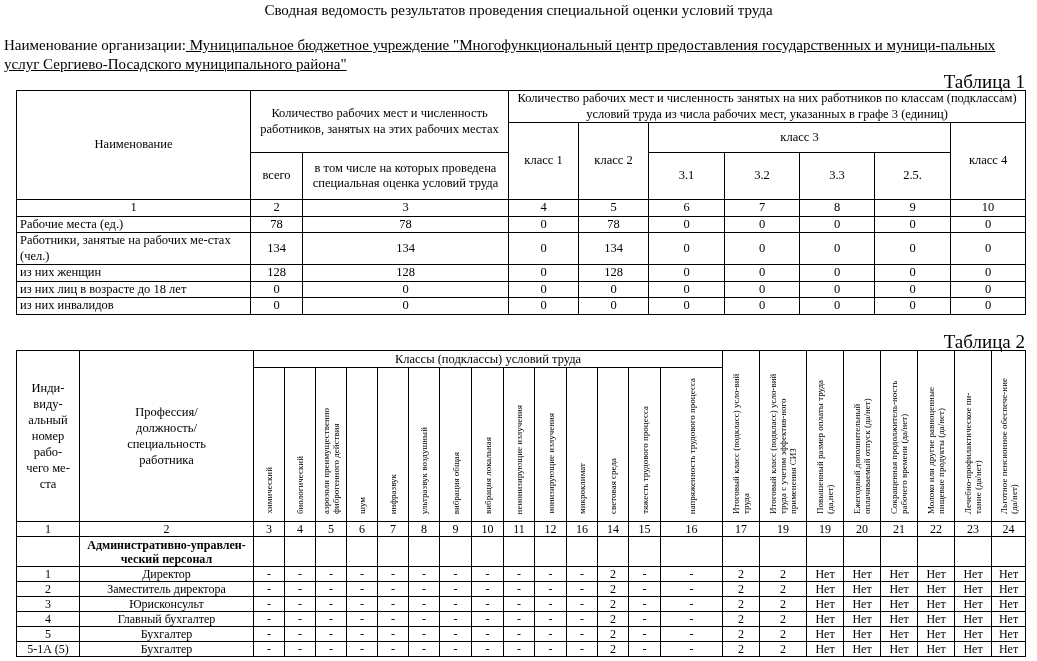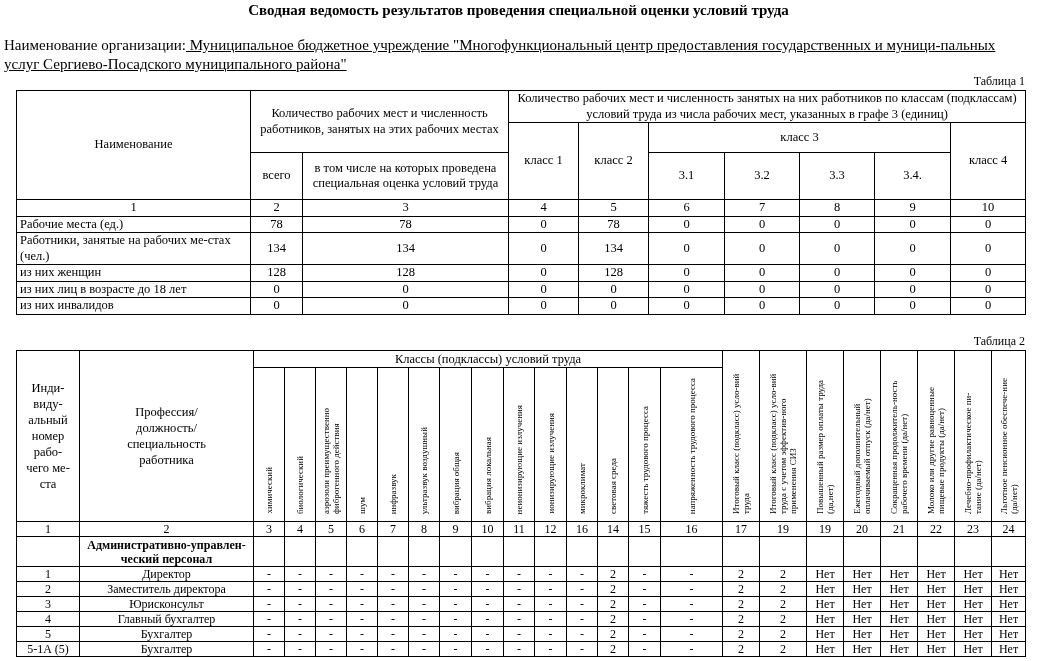--- a/index.html
+++ b/index.html
@@ -1,22 +1,22 @@
 <!DOCTYPE html>
 <html><head>
 <meta charset="utf-8">
 <style>
   html, body { margin:0; padding:0; background:#ffffff; }
   body { width:1037px; height:661px; overflow:hidden; position:relative;
          font-family:"Liberation Serif", "DejaVu Serif", serif; color:#000; }
   .title { position:absolute; top:1px; left:0; width:1037px; text-align:center;
-           font-weight:bold; font-size:15px; line-height:18px; }
+           font-weight:normal; font-size:15px; line-height:18px; }
   .org { position:absolute; top:36px; left:4px; width:1012px; font-size:15px; line-height:19px; }
   .org .val { text-decoration:underline; }
-  .tlabel { position:absolute; right:12px; font-size:12px; line-height:17px; }
+  .tlabel { position:absolute; right:12px; font-size:19px; line-height:17px; }
   table { position:absolute; border-collapse:collapse; table-layout:fixed; }
   td { border:1px solid #000; padding:0 2px; text-align:center; vertical-align:middle;
        font-size:12px; line-height:15px; overflow:hidden; }
   #t1 { left:16px; top:90px; width:1009px; }
   #t1 td { font-size:12.5px; line-height:15.5px; }
   #t1 td.left { text-align:left; padding-left:3px; }
   #t2 { left:16px; top:350px; width:1009px; }
   #t2 td { font-size:12px; line-height:14px; }
   .vert { writing-mode:vertical-rl; transform:rotate(180deg); font-size:9px; line-height:10px;
           text-align:left; display:inline-block; max-height:142px; white-space:normal; }
@@ -58,21 +58,21 @@
     <td rowspan="2">класс 2</td>
     <td colspan="4">класс 3</td>
     <td rowspan="2">класс 4</td>
   </tr>
   <tr style="height:47px">
     <td>всего</td>
     <td>в том числе на которых проведена специальная оценка условий труда</td>
     <td>3.1</td>
     <td>3.2</td>
     <td>3.3</td>
-    <td>3.4.</td>
+    <td>2.5.</td>
   </tr>
   <tr id="t1-nums" style="height:14px">
         <td>1</td>
         <td>2</td>
         <td>3</td>
         <td>4</td>
         <td>5</td>
         <td>6</td>
         <td>7</td>
         <td>8</td>

